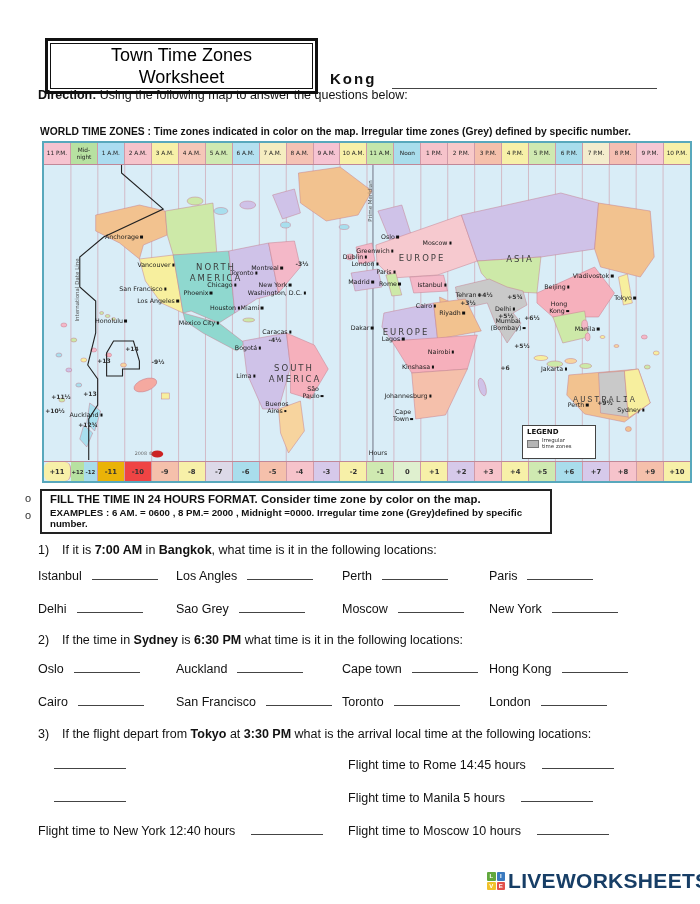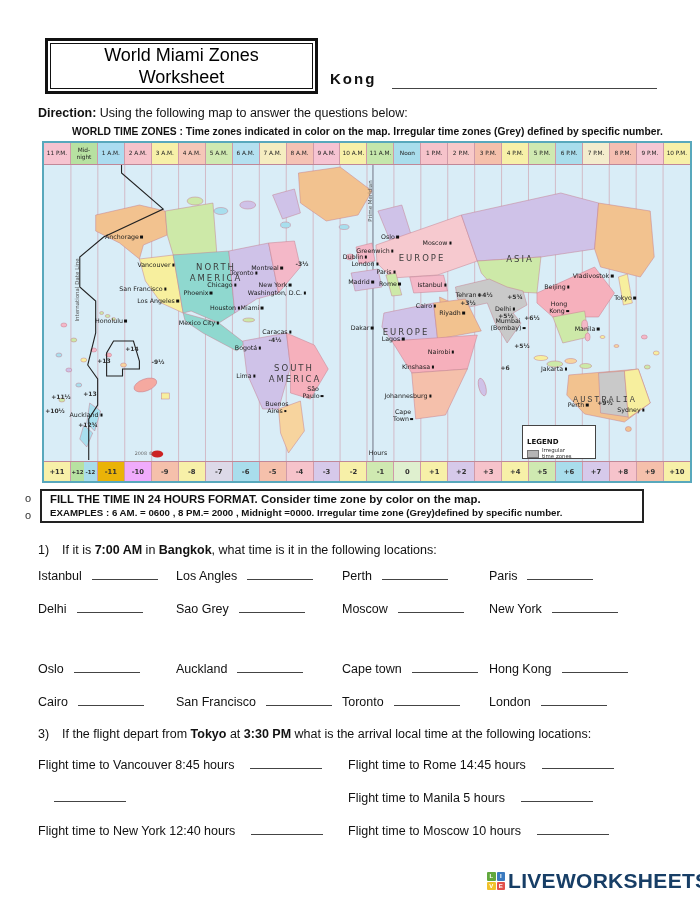--- a/index.html
+++ b/index.html
@@ -7,25 +7,25 @@
   #page{position:relative;width:700px;height:904px;background:#fff;margin:0 auto;
         font-family:"Liberation Sans",sans-serif;color:#111;overflow:hidden;}
 
   
   .title-box{position:absolute;left:45px;top:38px;width:273px;height:56px;border:3px solid #111;background:#fff;}
   .title-inner{position:absolute;inset:2px;border:1px solid #111;display:flex;flex-direction:column;
                align-items:center;justify-content:center;font-size:18px;line-height:1.25;color:#000;}
   .name-wrap{position:absolute;left:330px;top:70px;width:340px;}
   .name-label{font-weight:700;font-size:15px;letter-spacing:2px;}
   .name-line{position:absolute;left:62px;top:18px;width:265px;border-bottom:1.5px solid #444;height:1px;}
-  .direction{position:absolute;left:38px;top:106px;font-size:12.5px;}
+  .direction{position:absolute;left:38px;top:88px;font-size:12.5px;}
   .direction b{font-weight:700;}
 
   
-  .map-caption{position:absolute;left:40px;top:126px;font-size:10.3px;font-weight:700;white-space:nowrap;margin-left:32px;}
+  .map-caption{position:absolute;left:40px;top:126px;font-size:10.3px;font-weight:700;white-space:nowrap;}
   .map{position:absolute;left:42px;top:141px;width:650px;height:342px;border:2px solid #58a8bc;background:#d9edf7;
        display:flex;flex-direction:column;}
   .band{display:flex;width:100%;}
   .band.top{height:22px;border-bottom:1px solid #c08898;}
   .band.bottom{height:20px;border-top:1px solid #c08898;}
   .tcell{flex:1;border-right:1px solid #cf9aa8;display:flex;align-items:center;justify-content:center;
          text-align:center;font-size:5.8px;line-height:1.05;white-space:pre-line;color:#222;
          font-family:"DejaVu Sans",sans-serif;}
   .tcell:last-child,.bcell:last-child{border-right:none;}
   .bcell{flex:1;border-right:1px solid #cf9aa8;display:flex;align-items:center;justify-content:center;
@@ -36,29 +36,29 @@
   .map-labels{position:absolute;inset:0;font-family:"DejaVu Sans",sans-serif;}
   .lb{position:absolute;transform:translate(-50%,-50%);white-space:pre-line;text-align:center;line-height:1.1;}
   .lb.c{font-size:6.3px;color:#1a1a1a;}
   .lb.c::after{content:"";display:inline-block;width:2.5px;height:2.5px;background:#111;margin-left:1.5px;vertical-align:middle;}
   .lb.n{font-size:6px;font-weight:700;color:#333;}
   .lb.r{font-size:8.5px;letter-spacing:2px;color:#3d3d3d;}
   .lb.v{font-size:5.5px;color:#555;transform:translate(-50%,-50%) rotate(-90deg);white-space:nowrap;}
   .lb.h{font-size:6.3px;color:#222;}
   .lb.cp{font-size:4.8px;color:#666;}
   .legend{position:absolute;left:478px;top:260px;width:74px;height:34px;background:#fff;border:1px solid #444;
-          padding:12px 4px;font-family:"DejaVu Sans",sans-serif;}
+          padding:2px 4px;font-family:"DejaVu Sans",sans-serif;}
   .legend-title{font-size:7px;font-weight:700;color:#111;}
   .legend-row{display:flex;align-items:center;margin-top:2px;gap:3px;}
   .legend-swatch{width:12px;height:8px;background:#b5b5b5;border:1px solid #777;}
   .legend-item{font-size:5.4px;color:#333;white-space:pre-line;line-height:1.1;}
 
   
   .bullet{position:absolute;font-size:11px;color:#333;}
-  .instr-box{position:absolute;left:40px;top:489px;width:604px;border:2px solid #222;background:#fff;padding:2px 8px 3px;}
+  .instr-box{position:absolute;left:40px;top:489px;width:512px;border:2px solid #222;background:#fff;padding:2px 8px 3px;}
   .instr-1{font-size:11.4px;font-weight:700;}
   .instr-2{font-size:9.7px;font-weight:700;margin-top:2px;}
 
   
   .qhead{position:absolute;left:38px;font-size:12.5px;white-space:nowrap;}
   .qhead .qno{display:inline-block;min-width:24px;}
   .qrows{position:absolute;left:38px;width:640px;}
   .qrow{position:relative;height:33px;}
   .qcell{position:absolute;top:0;font-size:12.5px;white-space:nowrap;}
   .q14 .qcell:nth-child(1){left:0;}   .q14 .qcell:nth-child(2){left:138px;}
@@ -73,21 +73,21 @@
   .lw-sq{display:flex;align-items:center;justify-content:center;color:#fff;font-size:6px;font-weight:700;border-radius:1px;}
   .lw-brand{font-size:21px;font-weight:700;color:#173e66;letter-spacing:.3px;}
 </style>
 </head>
 <body>
 
 <div id="page">
 
   <div class="title-box">
     <div class="title-inner">
-      <span>World Miami Zones</span>
+      <span>Town Time Zones</span>
       <span>Worksheet</span>
     </div>
   </div>
   <div class="name-wrap">
     <span class="name-label">Kong</span>
     <span class="name-line"></span>
   </div>
   <div class="direction"><b>Direction:</b><span> Using the following map to answer the questions below:</span></div>
 
   <div class="map-caption"><span>WORLD TIME ZONES :</span><span> Time zones indicated in color on the map. Irregular time zones (Grey) defined by specific number.</span></div>
@@ -311,27 +311,27 @@
       <div class="legend">
         <div class="legend-title">LEGEND</div>
         <div class="legend-row">
           <span class="legend-swatch"></span>
           <span class="legend-item">Irregular
 time zones</span>
         </div>
       </div>
     </div>
     <div class="band bottom">
-        <div class="bcell" style="background: rgb(247, 240, 168);">+11</div>
+        <div class="bcell" style="background: rgb(247, 240, 168); border-radius: 6px;">+11</div>
         <div class="bcell">
           <div class="half" style="background: rgb(183, 225, 161);">+12</div>
           <div class="half" style="background: rgb(169, 221, 236);">-12</div>
         </div>
         <div class="bcell" style="background: #eab308;">-11</div>
-        <div class="bcell" style="background: #f0abfc;">-10</div>
+        <div class="bcell" style="background: #ef4444;">-10</div>
         <div class="bcell" style="background: rgb(245, 192, 171);">-9</div>
         <div class="bcell" style="background: rgb(247, 240, 168);">-8</div>
         <div class="bcell" style="background: rgb(220, 217, 232);">-7</div>
         <div class="bcell" style="background: rgb(169, 221, 236);">-6</div>
         <div class="bcell" style="background: rgb(245, 192, 171);">-5</div>
         <div class="bcell" style="background: rgb(246, 195, 203);">-4</div>
         <div class="bcell" style="background: rgb(214, 201, 234);">-3</div>
         <div class="bcell" style="background: rgb(247, 240, 168);">-2</div>
         <div class="bcell" style="background: rgb(207, 233, 177);">-1</div>
         <div class="bcell" style="background: rgb(223, 240, 207);">0</div>
@@ -364,39 +364,40 @@
         <div class="qcell"><span>Paris</span><span class="qblank"></span></div>
       </div>
       <div class="qrow q14">
         <div class="qcell"><span>Delhi</span><span class="qblank"></span></div>
         <div class="qcell"><span>Sao Grey</span><span class="qblank"></span></div>
         <div class="qcell"><span>Moscow</span><span class="qblank"></span></div>
         <div class="qcell"><span>New York</span><span class="qblank"></span></div>
       </div>
     </div>
 
+  <div class="qhead" style="top:633px;"><span class="qno">2)</span><span>If the time in </span><b>Sydney</b><span> is </span><b>6:30 PM</b><span> what time is it in the following locations:</span></div>
   <div class="qrows" style="top:660px;">
       <div class="qrow q14">
         <div class="qcell"><span>Oslo</span><span class="qblank"></span></div>
         <div class="qcell"><span>Auckland</span><span class="qblank"></span></div>
         <div class="qcell"><span>Cape town</span><span class="qblank"></span></div>
         <div class="qcell"><span>Hong Kong</span><span class="qblank"></span></div>
       </div>
       <div class="qrow q14">
         <div class="qcell"><span>Cairo</span><span class="qblank"></span></div>
         <div class="qcell"><span>San Francisco</span><span class="qblank"></span></div>
         <div class="qcell"><span>Toronto</span><span class="qblank"></span></div>
         <div class="qcell"><span>London</span><span class="qblank"></span></div>
       </div>
     </div>
 
   <div class="qhead" style="top:727px;"><span class="qno">3)</span><span>If the flight depart from </span><b>Tokyo</b><span> at </span><b>3:30 PM</b><span> what is the arrival local time at the following locations:</span></div>
   <div class="qrows" style="top:756px;">
       <div class="qrow q32">
-        <div class="qcell"><span>Flight time to Vancouver 8:45 hours</span><span class="qblank"></span></div>
+        <div class="qcell"><span class="qblank"></span></div>
         <div class="qcell"><span>Flight time to Rome 14:45 hours</span><span class="qblank"></span></div>
       </div>
       <div class="qrow q32">
         <div class="qcell"><span class="qblank"></span></div>
         <div class="qcell"><span>Flight time to Manila 5 hours</span><span class="qblank"></span></div>
       </div>
       <div class="qrow q32">
         <div class="qcell"><span>Flight time to New York 12:40 hours</span><span class="qblank"></span></div>
         <div class="qcell"><span>Flight time to Moscow 10 hours</span><span class="qblank"></span></div>
       </div>

